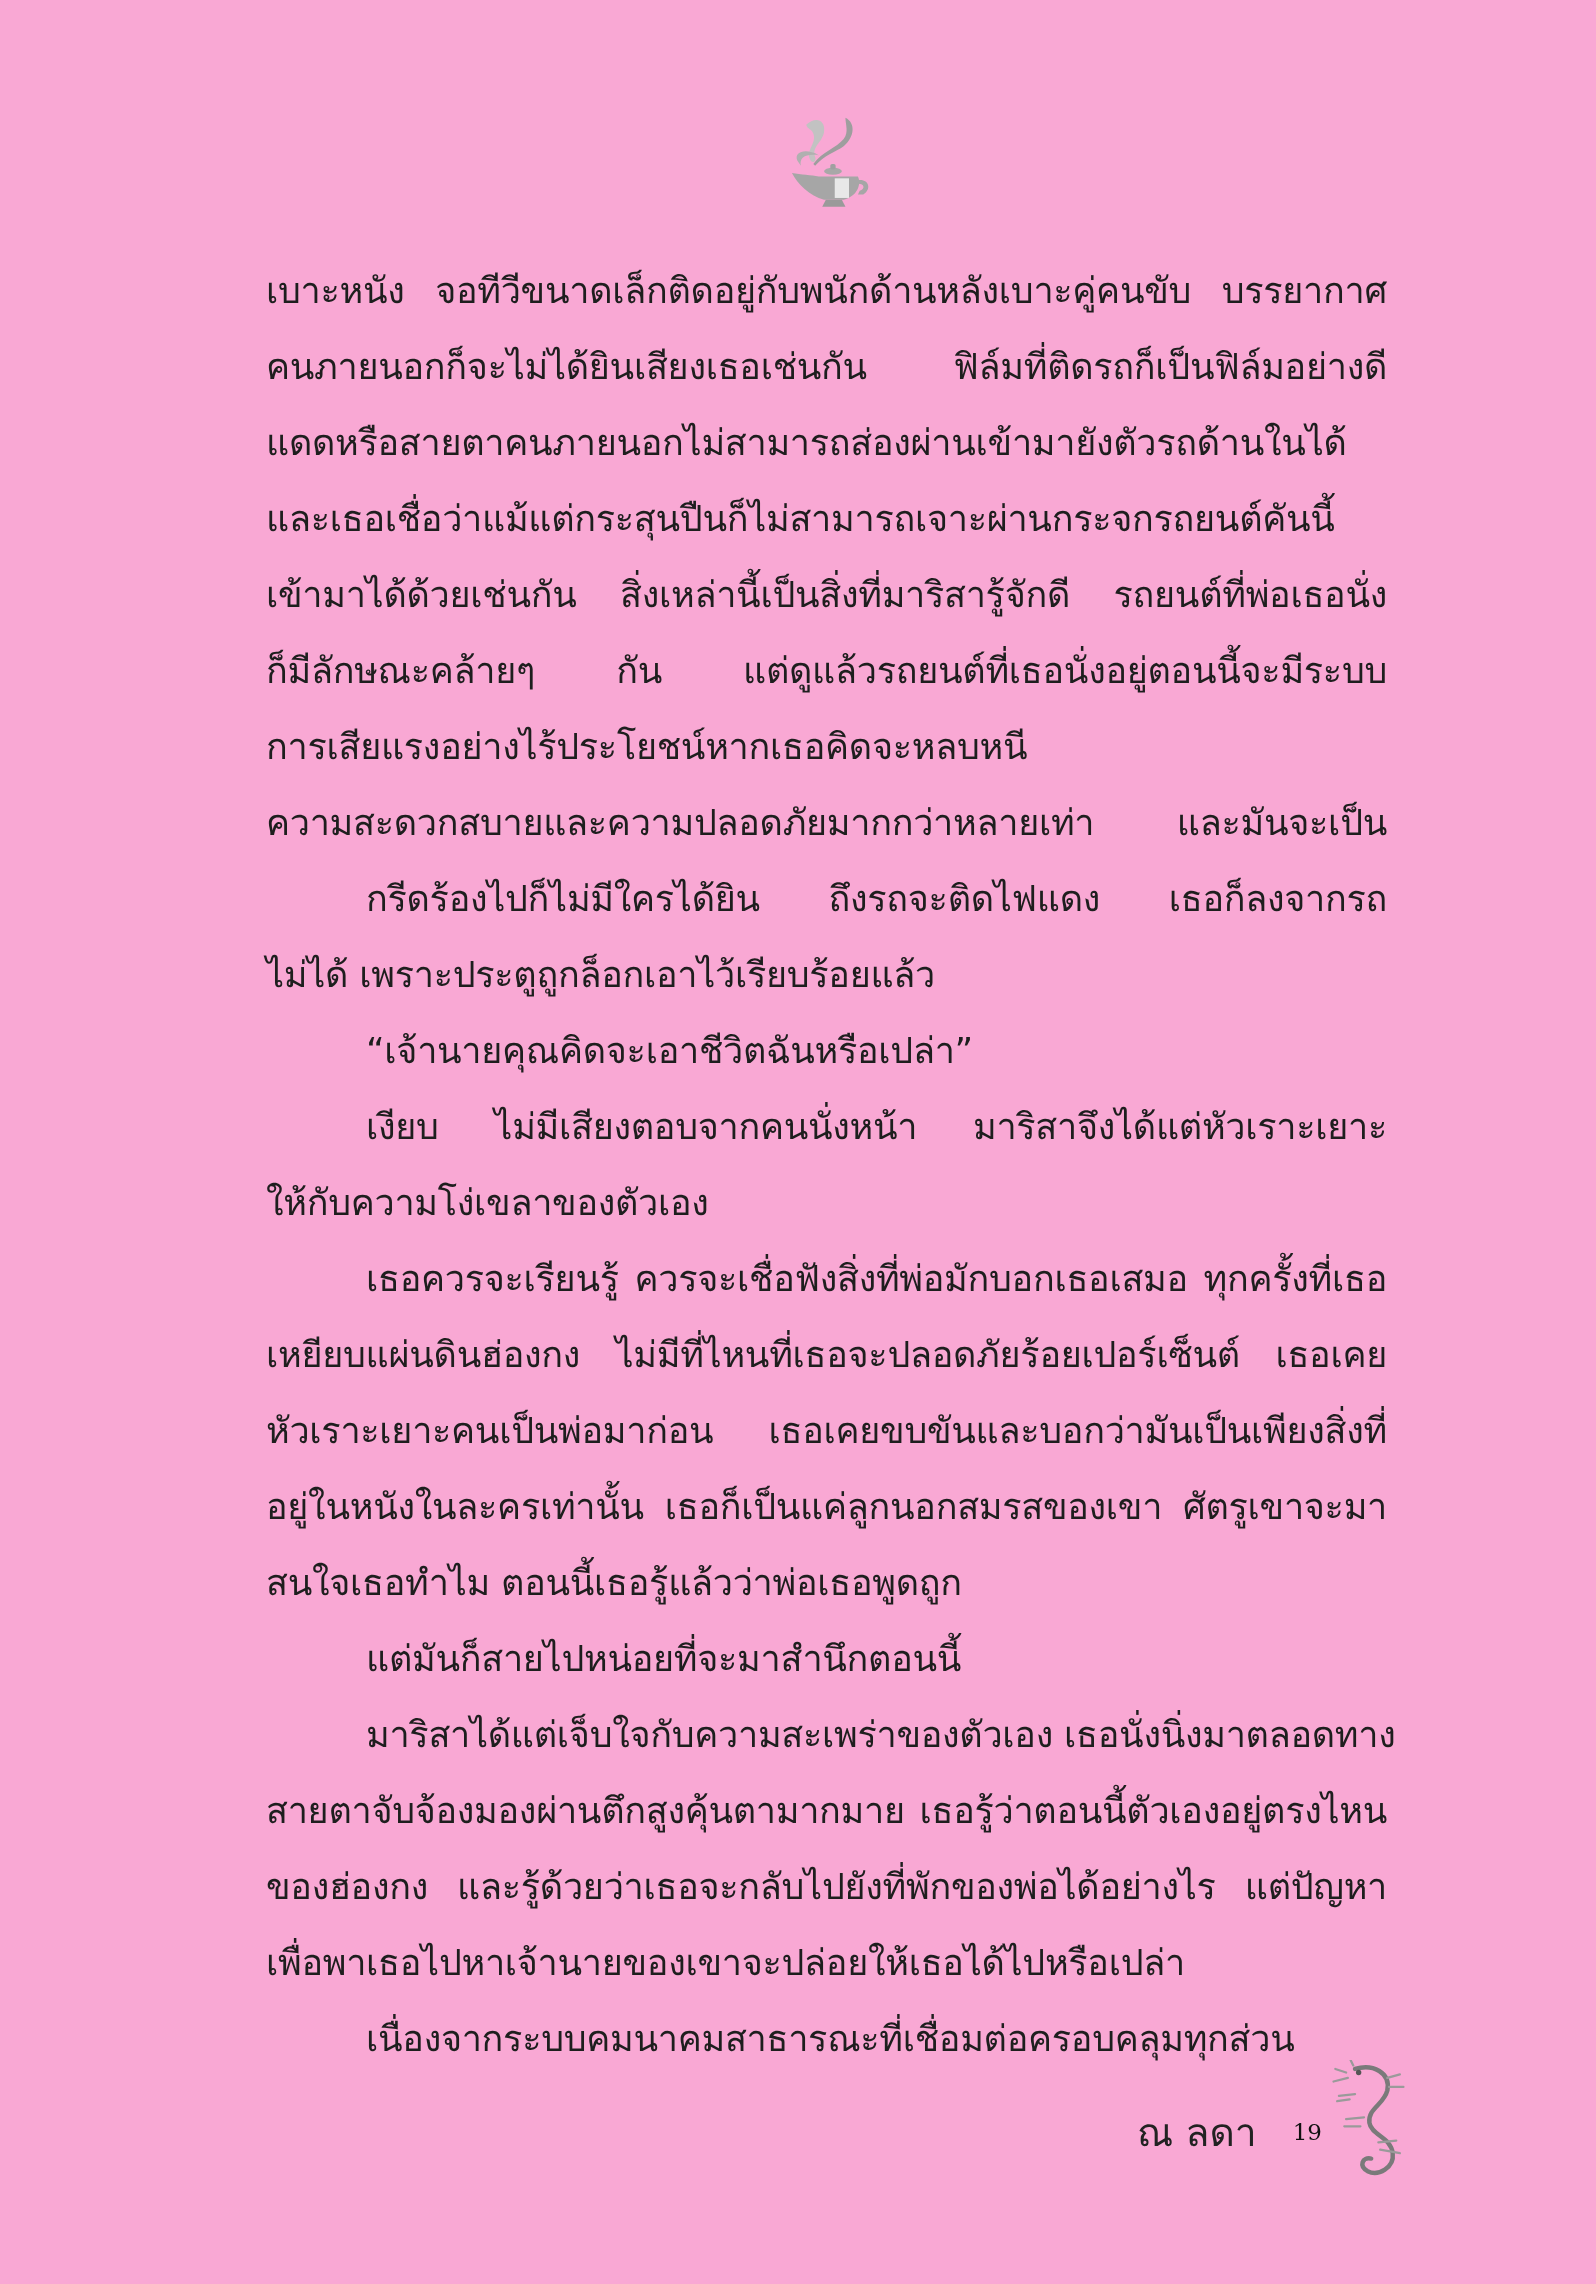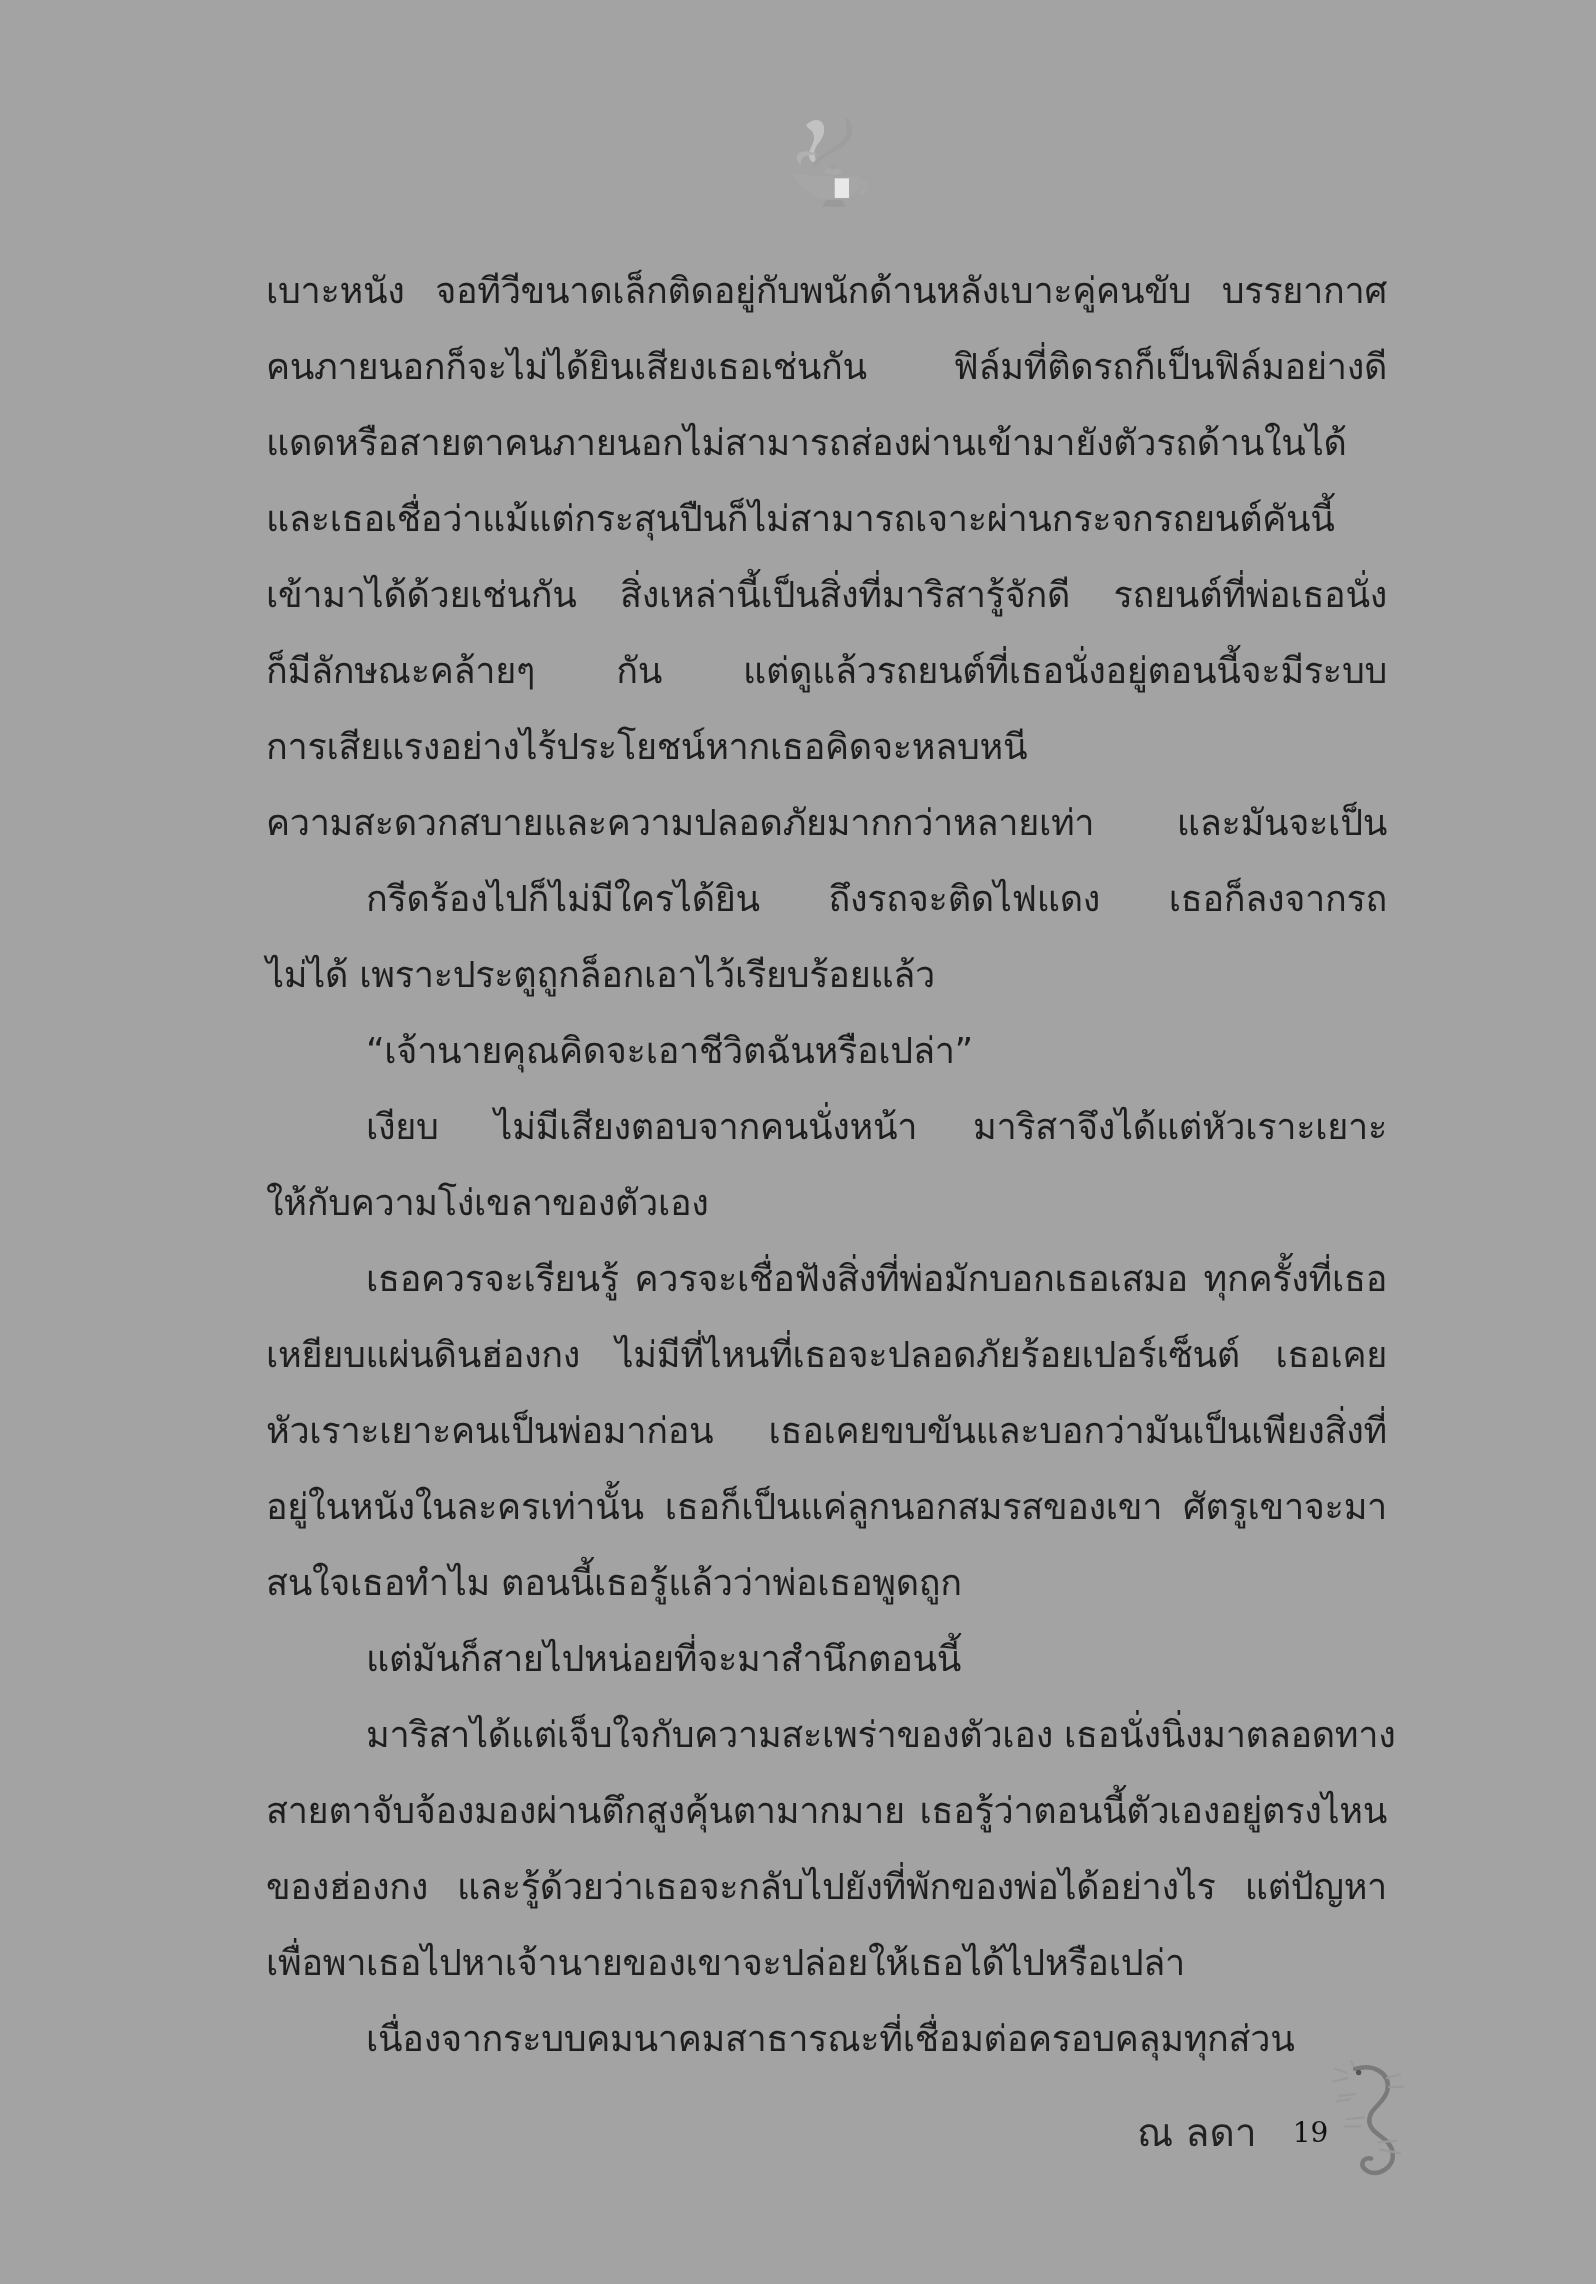--- a/index.html
+++ b/index.html
@@ -1,36 +1,36 @@
 <!DOCTYPE html>
 <html style="font-size:14.3px"><head>
 <meta charset="utf-8">
 <style>
   html, body { margin: 0; padding: 0; background: #ffffff; }
   body { width: 1597px; height: 2285px; position: relative; overflow: hidden; }
-  .page { position: absolute; left: 0; top: 0; width: 1597px; height: 2285px; background: #a3a3a3; }
+  .page { position: absolute; left: 0; top: 0; width: 1597px; height: 2285px; background: #f9a8d4; }
   .header-ornament { position: absolute; left: 779px; top: 107px; width: 99px; height: 107px; }
   .text-block { position: absolute; left: 266px; top: 253px; width: 1121px; }
   .line {
     height: 76px;
     line-height: 76px;
     font-family: "DejaVu Sans", sans-serif;
     font-size: 36px;
     font-weight: normal;
     color: #1e1e1e;
     white-space: nowrap;
     text-align: justify;
     text-align-last: justify;
     letter-spacing: -0.3px;
   }
   .line.last { text-align-last: left; }
   .line.indent { padding-left: 100px; }
   .footer { position: absolute; left: 1137px; top: 2096px; height: 72px; display: flex; align-items: center; }
   .author { font-family: "DejaVu Sans", sans-serif; font-size: 39px; color: #222; margin-right: 36px; }
-  .page-num { font-family: "DejaVu Serif", serif; font-size: 28px; color: #111; }
+  .page-num { font-family: "DejaVu Serif", serif; font-size: 23px; color: #111; }
   .dragon { position: absolute; left: 1328px; top: 2060px; width: 81px; height: 121px; }
 </style>
 </head>
 <body>
 
 <div class="page">
 
   <div class="header-ornament">
     <svg width="99" height="107" viewBox="0 0 110 120">
 

